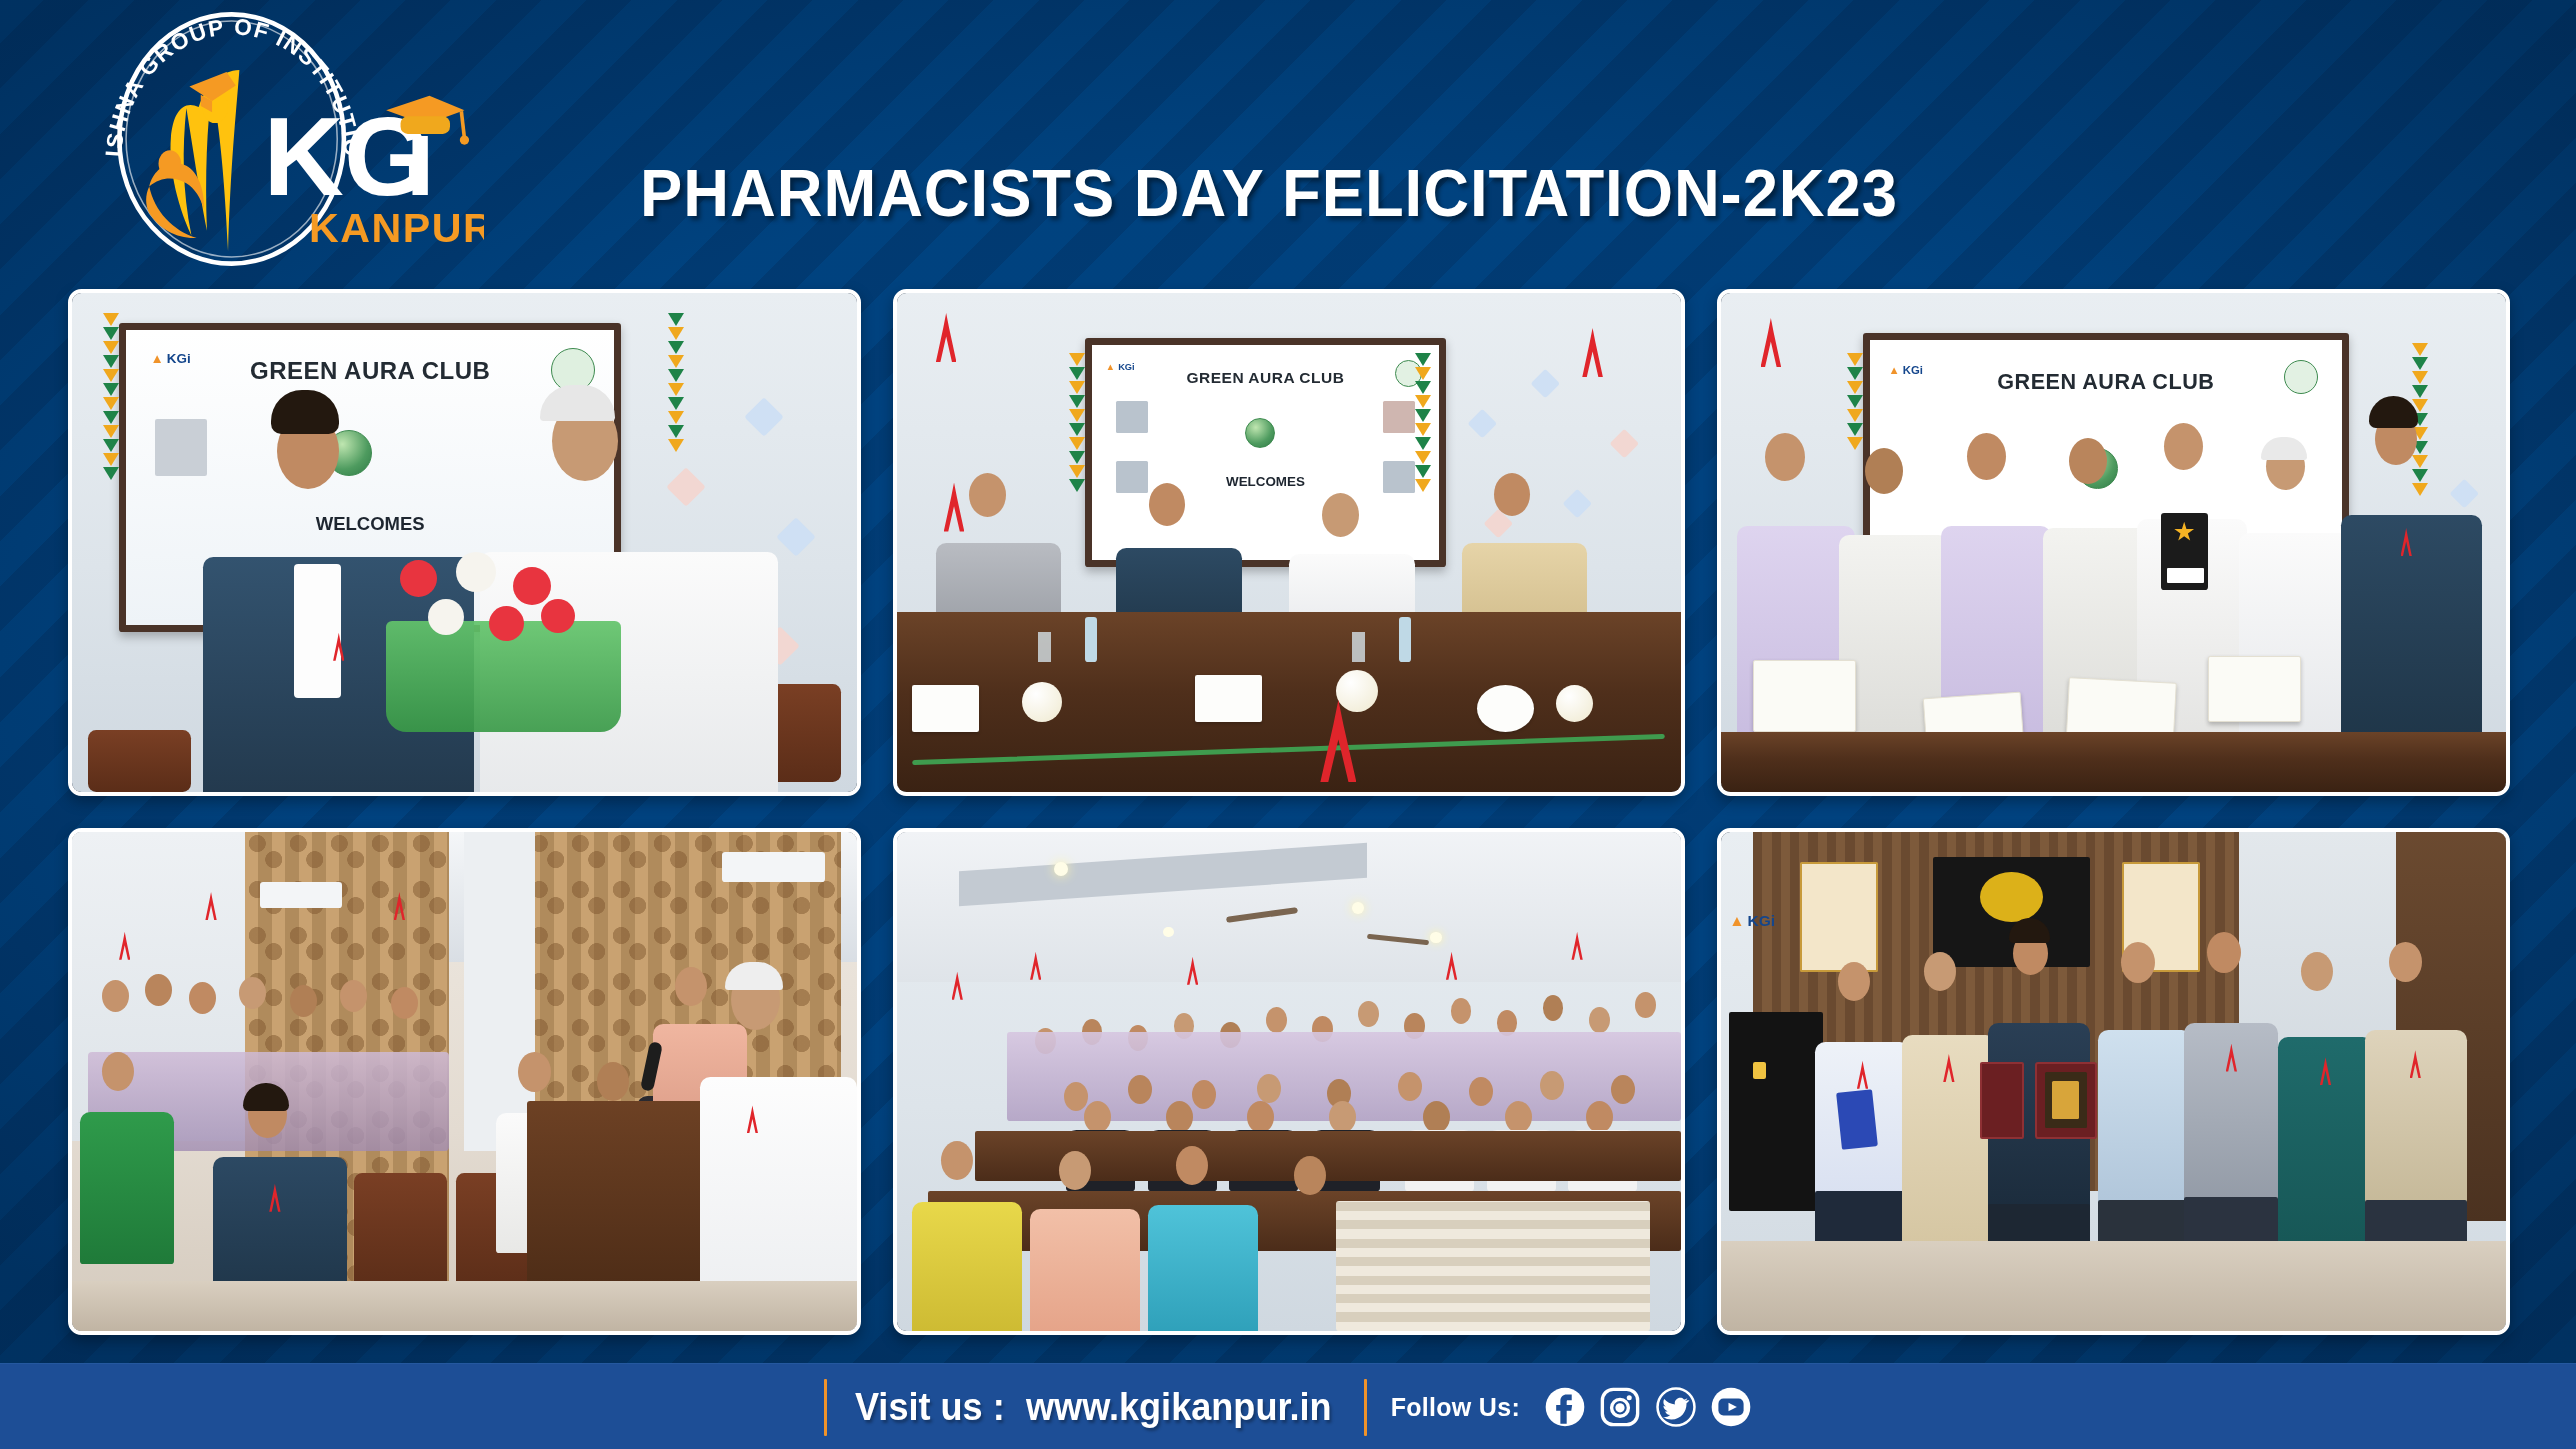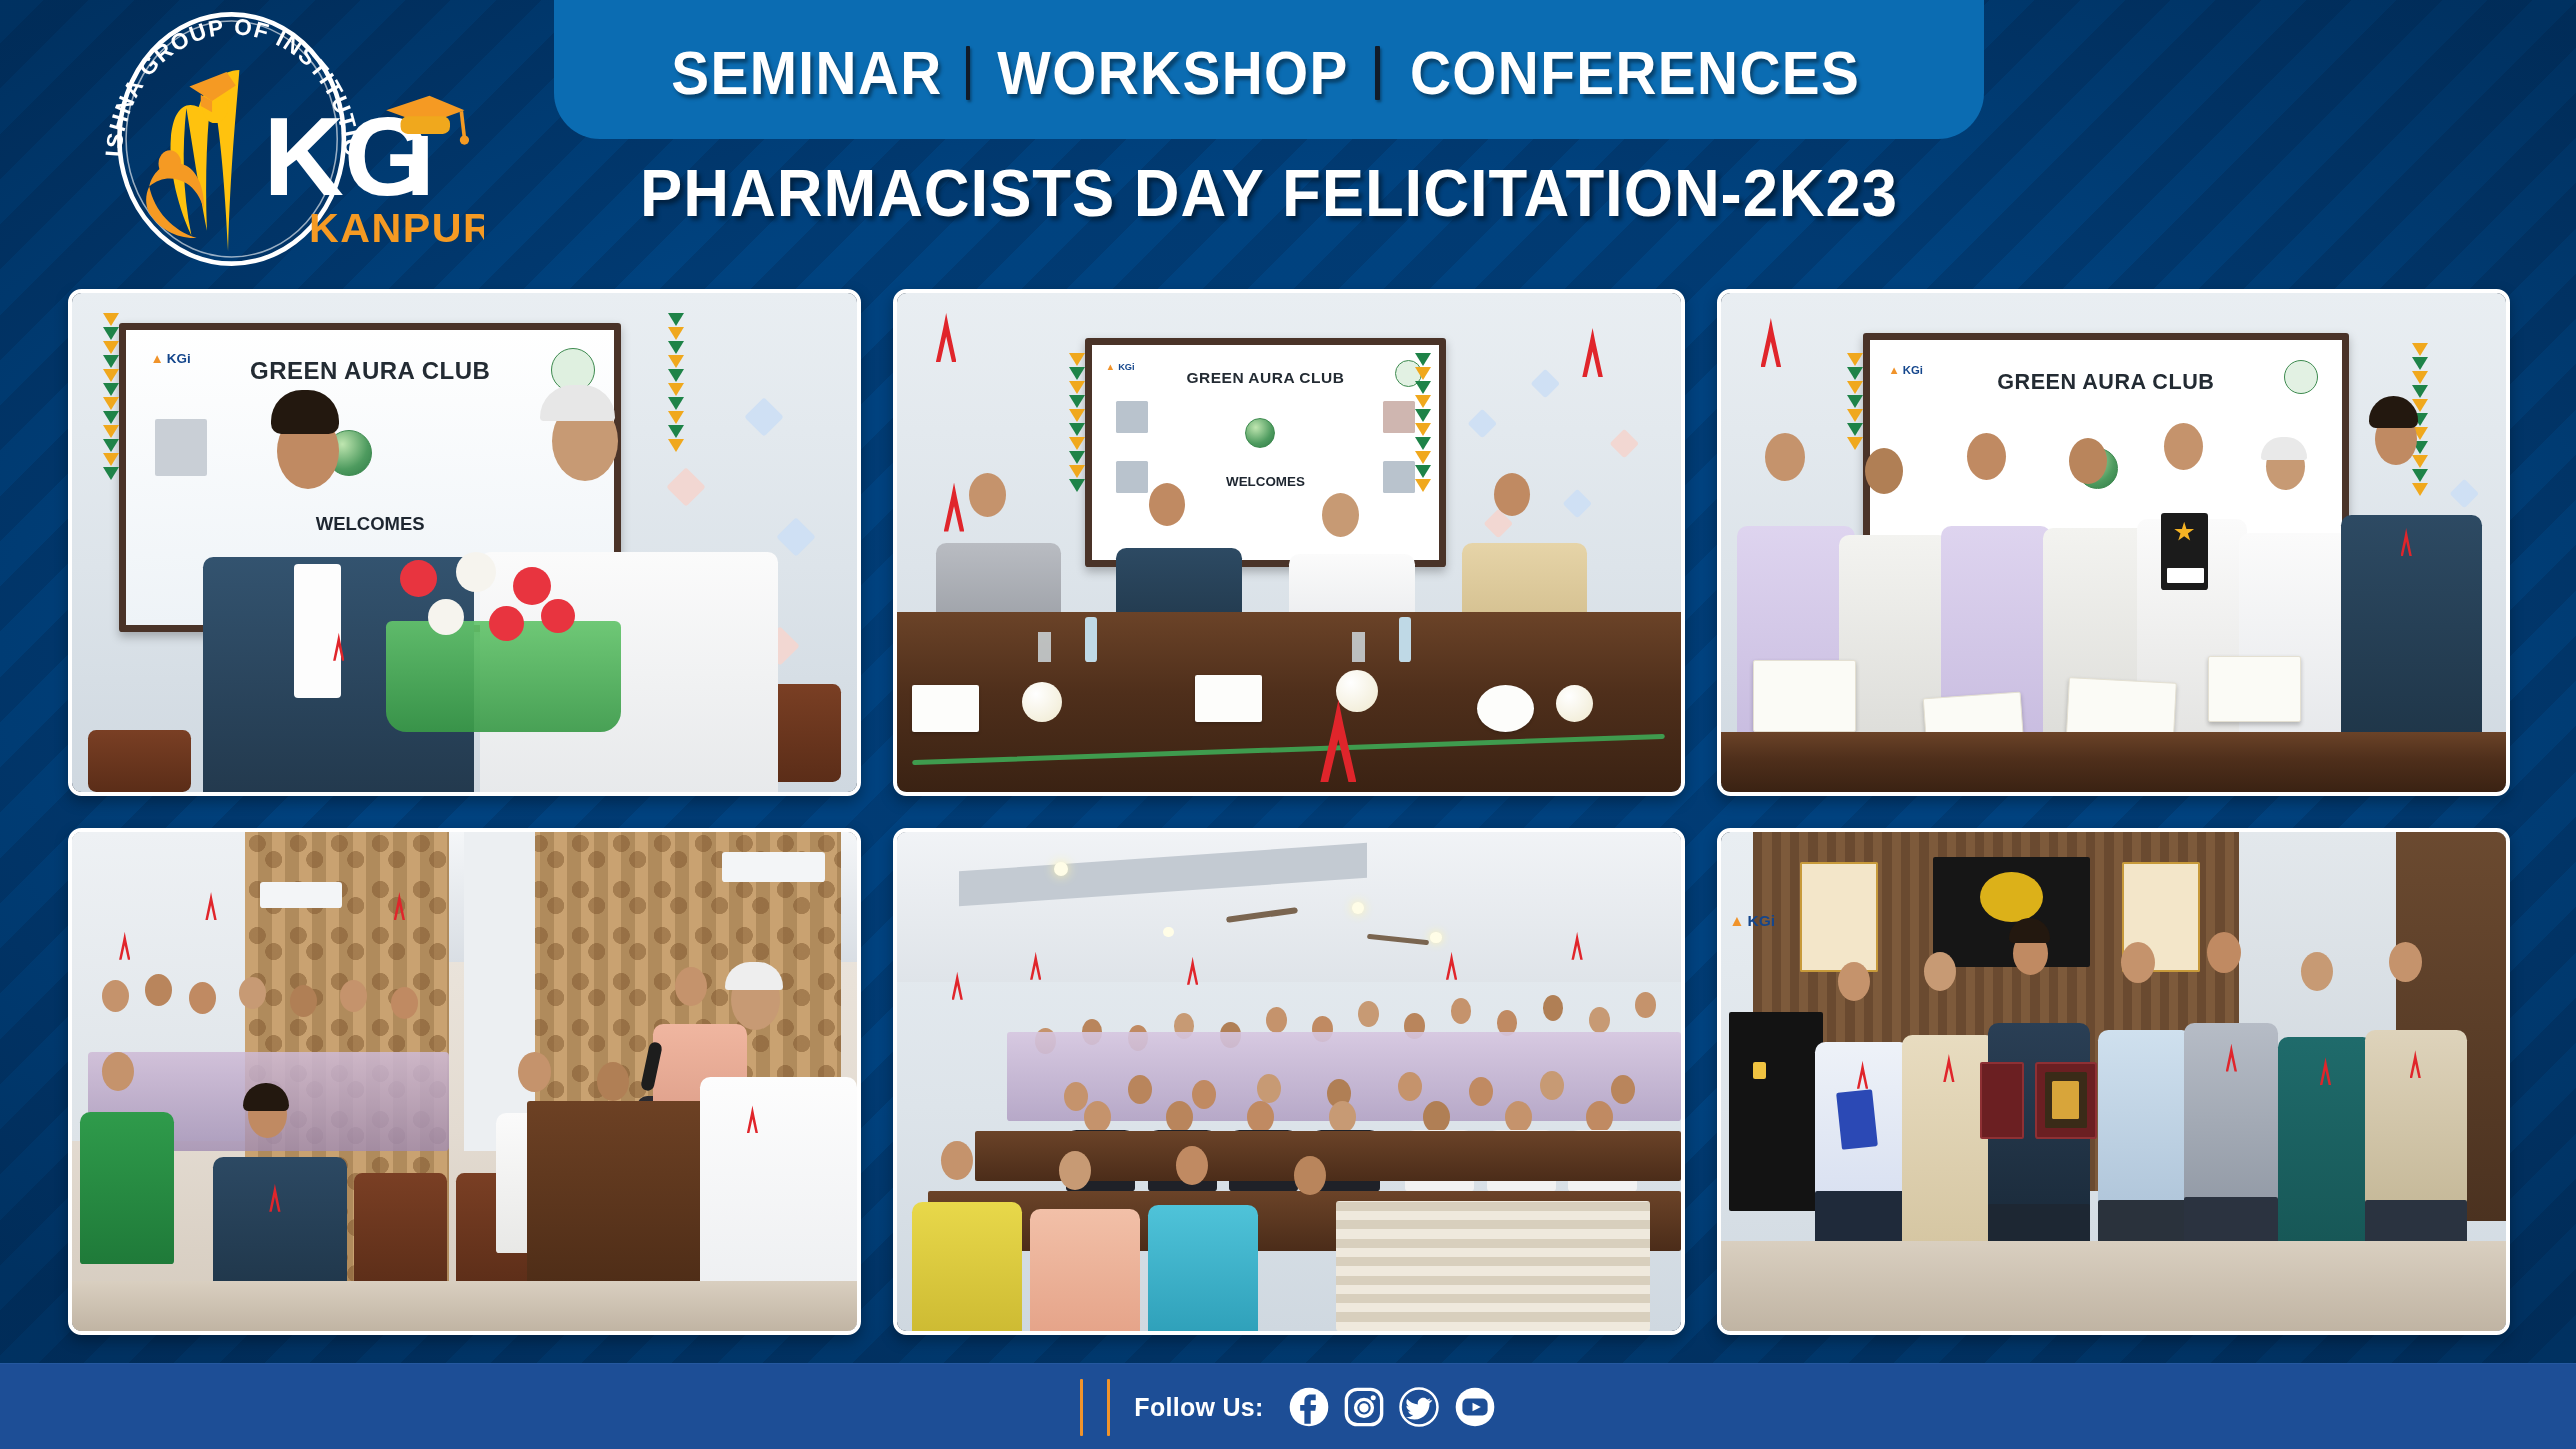--- a/index.html
+++ b/index.html
@@ -230,29 +230,20 @@
 
       <path d="M610,196 L694,168 L762,196 L686,224 Z" fill="#f59a23"></path>
       <rect x="638" y="208" width="96" height="34" rx="14" fill="#f0a81d"></rect>
       <path d="M756,198 L762,250" stroke="#f59a23" stroke-width="7" fill="none"></path>
       <circle cx="762" cy="254" r="9" fill="#f59a23"></circle>
 
       <text x="460" y="452" font-family="Liberation Sans, sans-serif" font-size="80" font-weight="700" fill="#f59a23" letter-spacing="3">KANPUR</text>
     </svg>
   </div>
 
-  <div class="header-band">
-    <div class="band-inner">
-      <span class="band-text">SEMINAR</span>
-      <span class="band-sep"></span>
-      <span class="band-text">WORKSHOP</span>
-      <span class="band-sep"></span>
-      <span class="band-text">CONFERENCES</span>
-    </div>
-  </div>
 
   <div class="main-title">PHARMACISTS DAY FELICITATION-2K23</div>
 
   <div class="grid">
 
     <div class="photo">
       <div class="photo-scene">
         <div class="wall"></div>
 
         <div class="screenbox" style="left:6%;top:6%;width:64%;height:62%;">
@@ -753,20 +744,24 @@
         <div class="floor" style="height:18%;"></div>
       </div>
     </div>
 
   </div>
 
   <div class="footer">
 
     <span class="footer-sep"></span>
 
+    <div class="call-group">
+      <span class="footer-text">Visit us :</span>
+      <span class="footer-text">www.kgikanpur.in</span>
+    </div>
 
     <span class="footer-sep"></span>
 
     <span class="follow-label">Follow Us:</span>
 
     <div class="socials">
 
       <svg class="sicon" viewBox="0 0 100 100">
         <circle cx="50" cy="50" r="46" fill="#ffffff"></circle>
         <path d="M56 34h10V20h-12c-9 0-15 6-15 15v10H29v14h10v31h15V59h11l2-14H54v-7c0-3 1-4 2-4z" fill="#1d4e96"></path>

